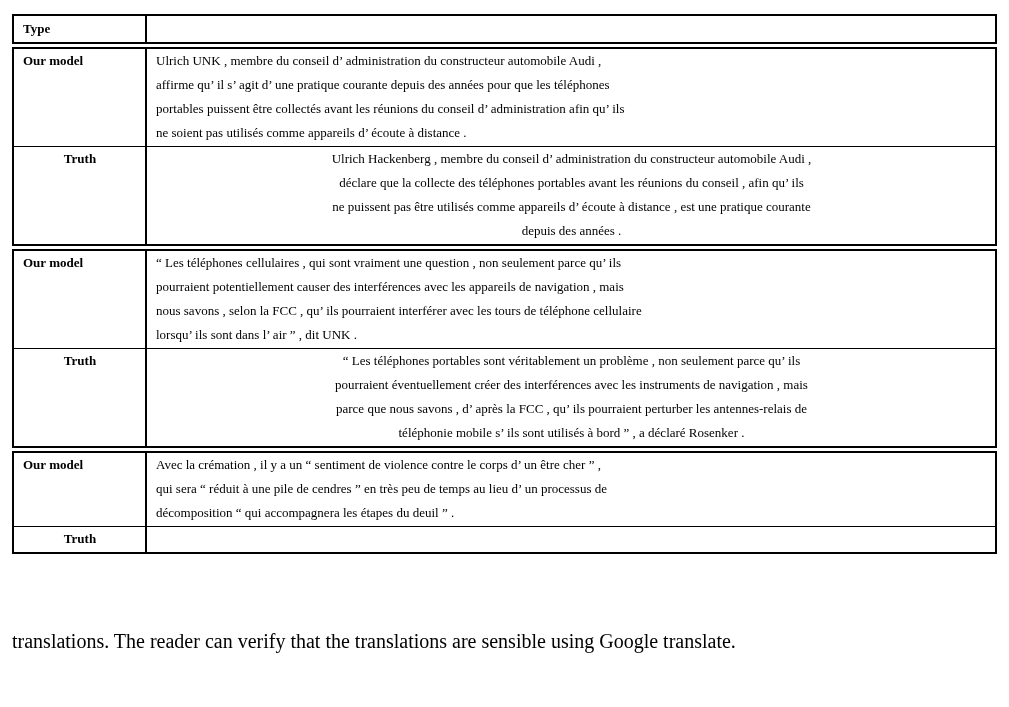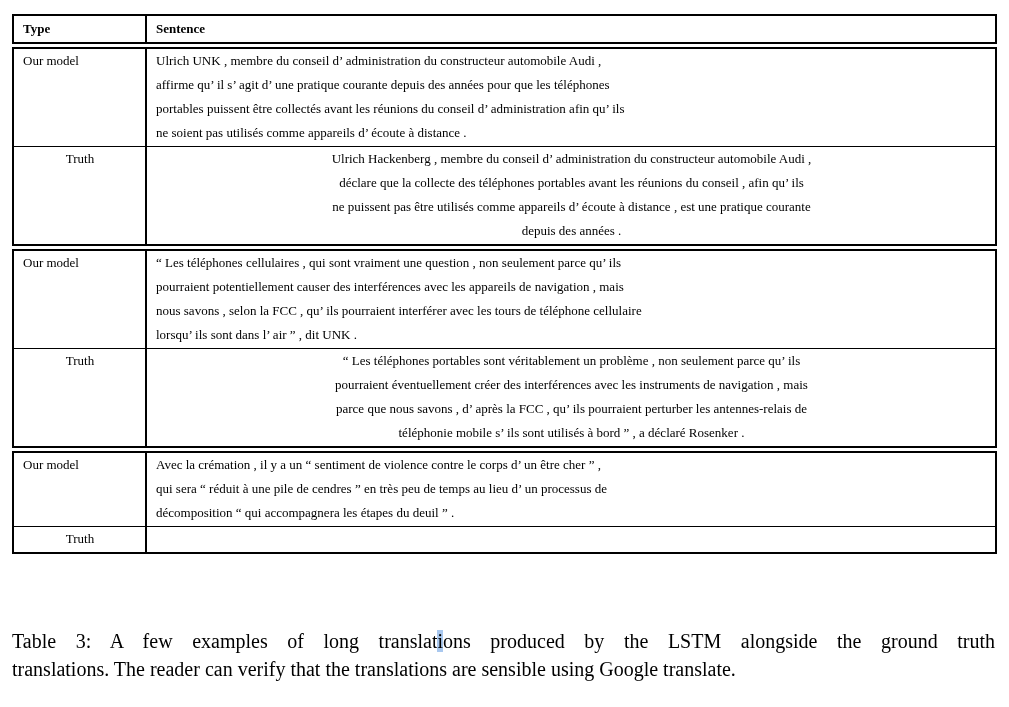--- a/index.html
+++ b/index.html
@@ -42,21 +42,21 @@
   .cell {
     font-size: 13px;
     line-height: 24px;
     padding: 0 8px 1px 9px;
     box-sizing: border-box;
   }
   .cell.type {
     width: 133px;
     flex: none;
     border-right: 2.5px solid #000000;
-    font-weight: normal;
+    font-weight: bold;
   }
   .cell.sentence {
     flex: 1;
     white-space: pre-line;
   }
   .header-block .cell {
     padding-top: 1px;
     padding-bottom: 2px;
     line-height: 23px;
     font-weight: bold;
@@ -83,21 +83,20 @@
 </head>
 <body>
 
 <div class="page">
 
   <div class="table-wrap">
 
     <div class="block header-block">
       <div class="row">
         <div class="cell type">Type</div>
-        <div class="cell sentence">Sentence</div>
       </div>
     </div>
 
     <div class="block">
       <div class="row">
         <div class="cell type">Our model</div>
         <div class="cell sentence">Ulrich UNK , membre du conseil d’ administration du constructeur automobile Audi ,
 affirme qu’ il s’ agit d’ une pratique courante depuis des années pour que les téléphones
 portables puissent être collectés avant les réunions du conseil d’ administration afin qu’ ils
 ne soient pas utilisés comme appareils d’ écoute à distance .</div>
@@ -136,17 +135,16 @@
 décomposition “ qui accompagnera les étapes du deuil ” .</div>
       </div>
       <div class="row">
         <div class="cell type">Truth</div>
       </div>
     </div>
 
   </div>
 
   <div class="caption">
-    <div class="caption-line1"><span>Table 3:  A few examples of long translat</span><span class="hl" style="background: rgb(169, 200, 239);">i</span><span>ons produced by the LSTM alongside the ground truth</span></div>
     <div class="caption-line2">translations. The reader can verify that the translations are sensible using Google translate.</div>
   </div>
 
 </div>
 
 </body></html>

